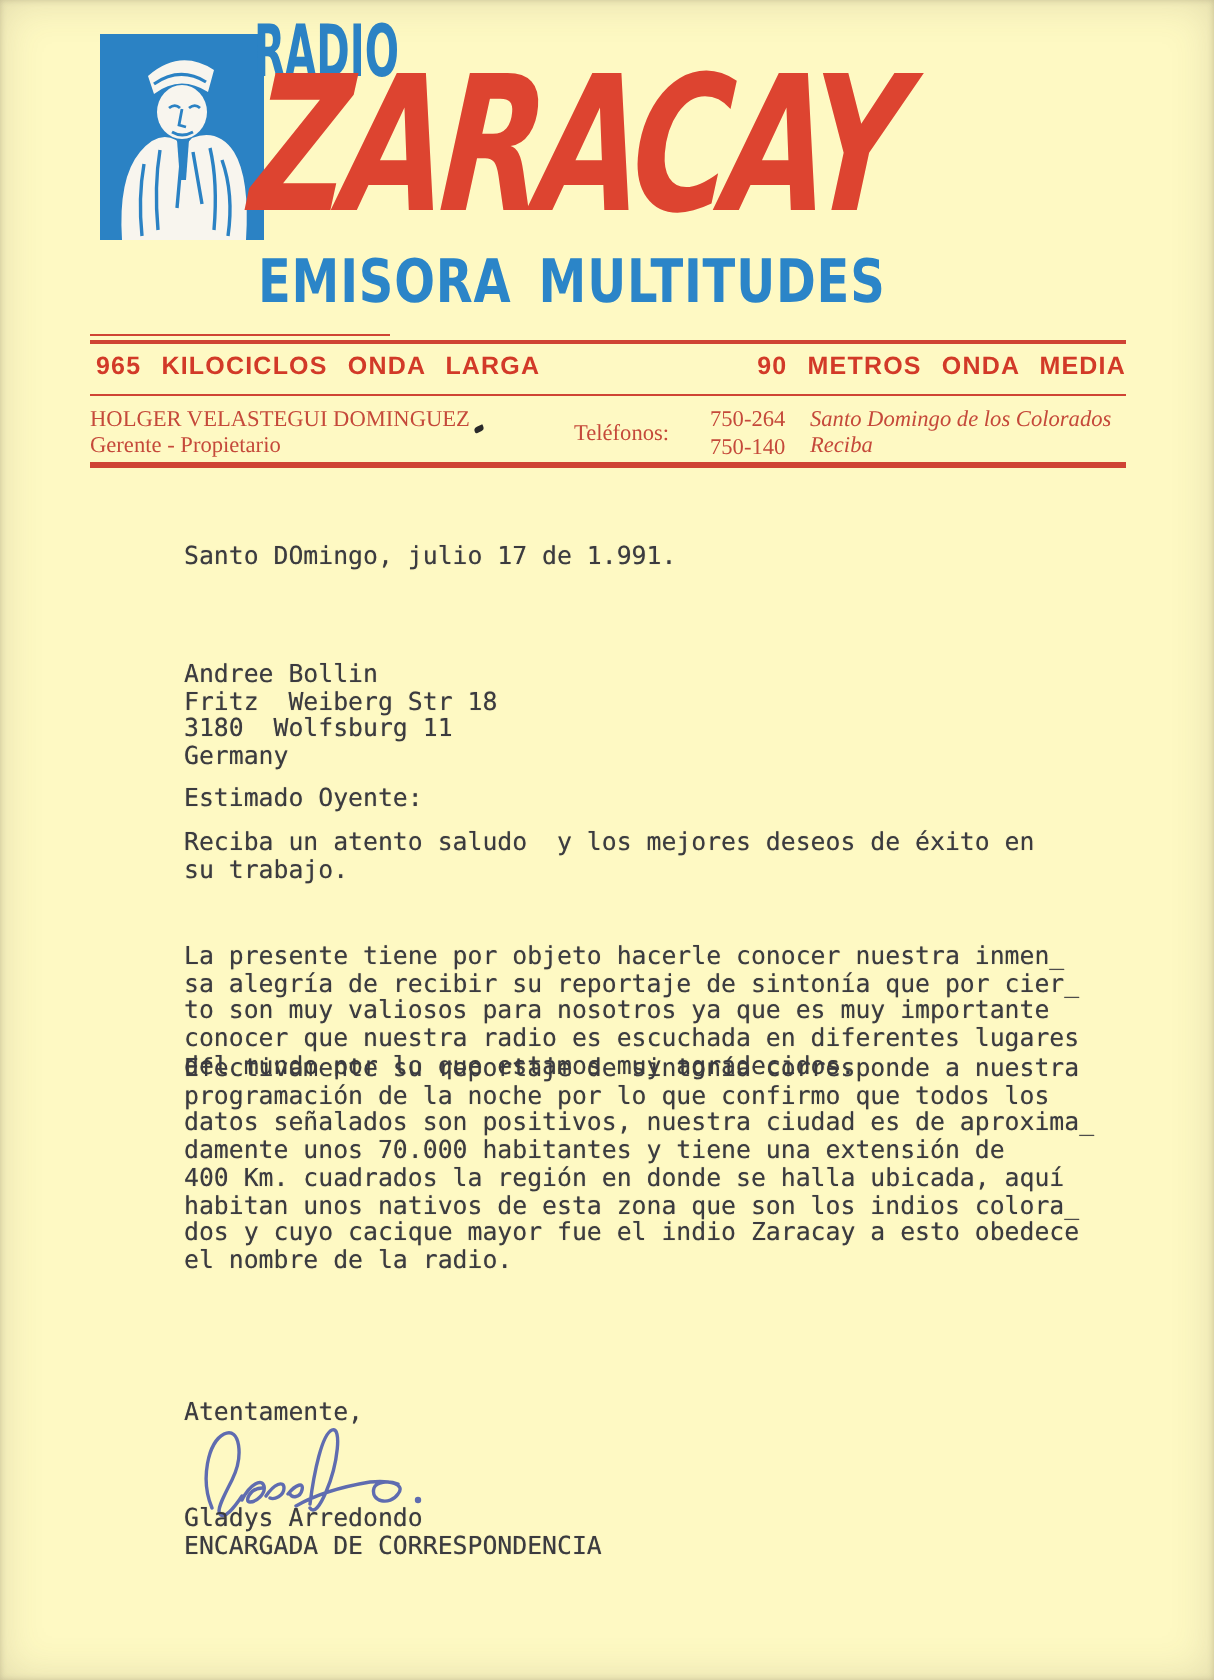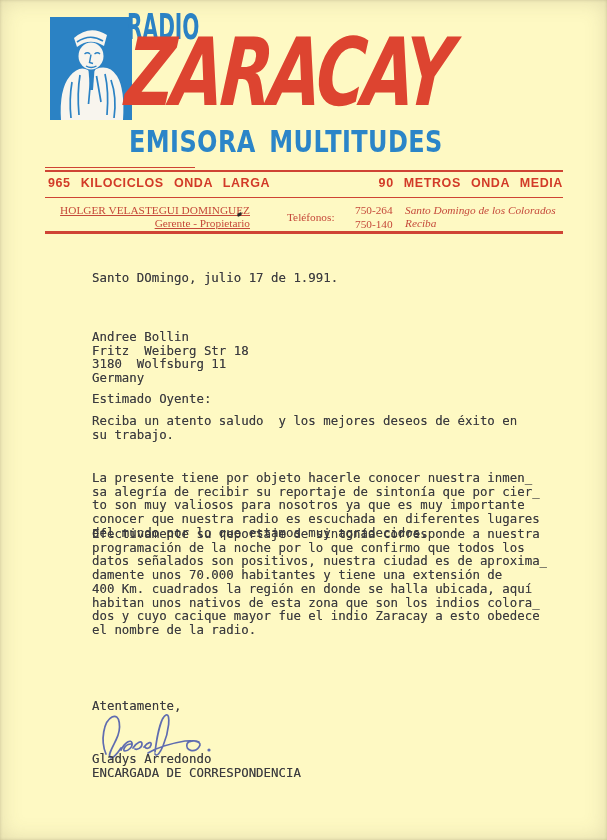--- a/index.html
+++ b/index.html
@@ -34,21 +34,21 @@
   .rule-top{left:45px;top:170px;width:518px;height:1.6px;}
   .rule-top2{left:45px;top:167px;width:150px;height:1.4px;}
   .rule-mid{left:45px;top:197px;width:518px;height:1.2px;}
   .rule-bot{left:45px;top:231px;width:518px;height:2.6px;}
   .freq-row{position:absolute;left:48px;top:176px;width:515px;
     font-family:"Liberation Sans", sans-serif;font-weight:bold;font-size:12.5px;
     color:#d23a28;letter-spacing:.6px;word-spacing:6px;}
   .freq-left{position:absolute;left:0;top:0;}
   .freq-right{position:absolute;right:0;top:0;}
   .band-serif{font-family:"Liberation Serif", serif;color:#c5493a;font-size:11.3px;line-height:12.5px;}
-  .mgr-block{position:absolute;left:45px;top:204px;width:205px;text-align:right;text-decoration:underline;}
+  .mgr-block{position:absolute;left:45px;top:204px;width:205px;text-align:left;}
   .tel-label{position:absolute;left:287px;top:211px;text-align:right;}
   .tel-numbers{position:absolute;left:355px;top:204px;line-height:13.5px;}
   .city-block{position:absolute;left:405px;top:204px;width:162px;text-align:left;font-style:italic;}
   .ink-speck{position:absolute;left:237px;top:213px;width:5px;height:3px;background:#2a2a2a;
     border-radius:2px 0 2px 1px;transform:rotate(-25deg);}
   
   .typed{
     position:absolute;left:92px;
     font-family:"DejaVu Sans Mono","Liberation Mono",monospace;
     font-size:12.4px;line-height:13.7px;color:#3b3b3f;

